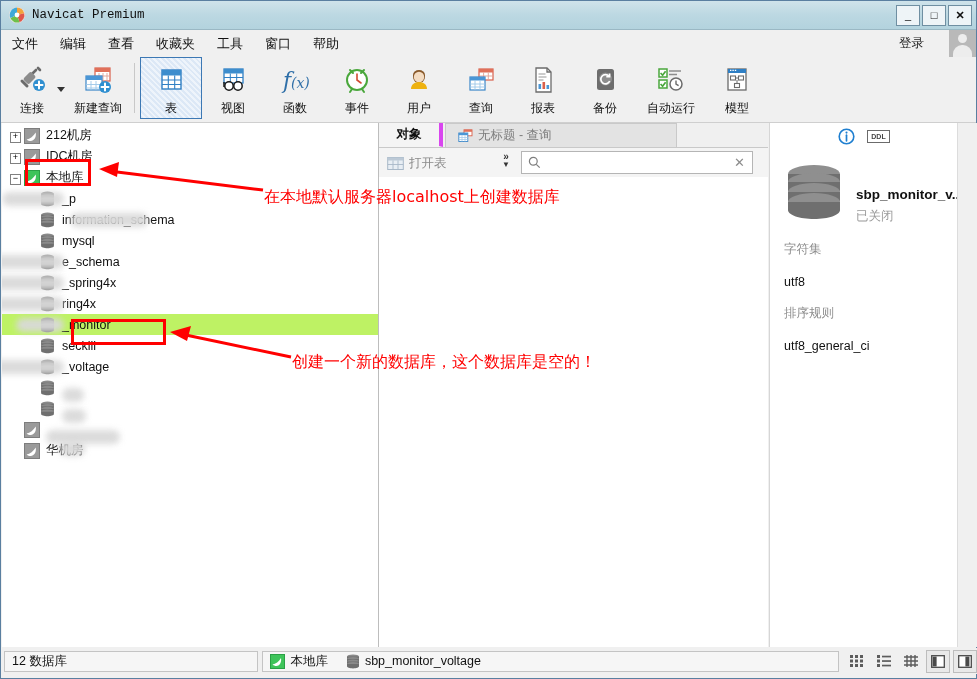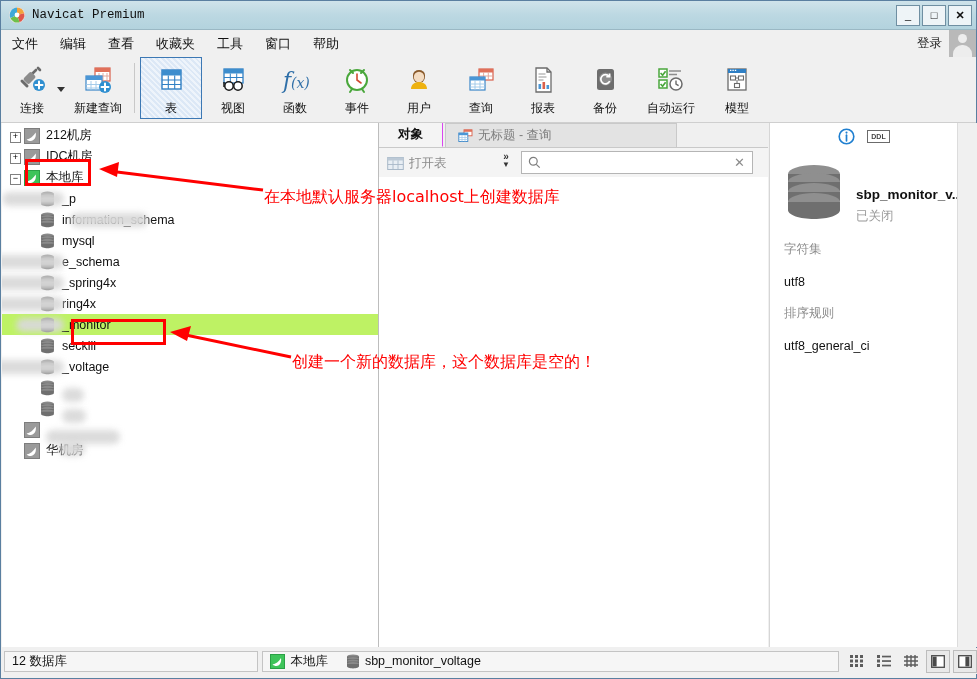--- a/index.html
+++ b/index.html
@@ -22,21 +22,21 @@
   .winbtn{width:22px;height:19px;border:1px solid #6f8fa2;background:#eef4f7;
     display:flex;align-items:center;justify-content:center;font-size:11px;color:#111;
     font-family:"Liberation Sans",sans-serif;line-height:1;cursor:default;}
   .winbtn.close{font-weight:bold;}
 
   
   .menubar{position:absolute;left:0;top:29px;width:975px;height:27px;
     background:#f0f0f0;display:flex;align-items:center;}
   .menuitem{padding:4px 11px;font-size:13px;color:#111;cursor:default;}
   .login-wrap{position:absolute;right:0;top:29px;display:flex;align-items:center;height:27px;}
-  .login-link{font-size:12.5px;color:#222;margin-right:7px;cursor:pointer;}
+  .login-link{font-size:12.5px;color:#222;margin-right:25px;cursor:pointer;}
   .avatar{width:27px;height:27px;background:#b9b9b9;position:relative;overflow:hidden;}
   .avatar:before{content:"";position:absolute;left:9px;top:4px;width:9px;height:9px;
     border-radius:50%;background:#ededed;}
   .avatar:after{content:"";position:absolute;left:4px;top:15px;width:19px;height:13px;
     border-radius:9px 9px 0 0;background:#ededed;}
 
   
   .toolbar{position:absolute;left:0;top:56px;width:975px;height:65px;background:#f0f0f0;
     border-bottom:1px solid #cfcfcf;display:flex;align-items:flex-start;}
   .tbtn{width:62px;height:62px;display:flex;flex-direction:column;align-items:center;
@@ -72,21 +72,21 @@
   .ico-conn{width:16px;height:16px;margin-right:6px;flex:0 0 auto;position:relative;}
   .ico-db{width:15px;height:16px;margin-right:7px;flex:0 0 auto;position:relative;}
   .tlabel{position:relative;}
   .blur{position:absolute;background:#d9d9d9;border-radius:7px;
     filter:blur(3.2px);opacity:.95;pointer-events:none;}
 
   
   .tabstrip{position:relative;height:24px;background:#f0f0f0;border-bottom:1px solid #c9c9c9;}
   .tab{position:absolute;top:0;height:24px;display:flex;align-items:center;padding:0 12px;
     font-size:12.5px;box-sizing:border-box;cursor:default;}
-  .tab.active{background:#f4f4f4;border-right:1px solid #d946ef;color:#111;font-weight:bold;
+  .tab.active{background:#f4f4f4;border-right:4px solid #d946ef;color:#111;font-weight:bold;
     border-bottom:1px solid #f4f4f4;}
   .tab.inactive{background:#e3e3e3;border:1px solid #c9c9c9;border-bottom:none;color:#7d7d7d;}
   .objbar{position:relative;height:30px;background:#f4f4f4;display:flex;align-items:center;}
   .openbtn{display:flex;align-items:center;font-size:12.5px;color:#8a8a8a;margin-left:8px;cursor:default;}
   .chev{position:absolute;left:120px;top:4px;width:14px;text-align:center;color:#333;
     font-size:10px;line-height:10px;cursor:pointer;}
   .searchbox{position:absolute;left:142px;top:3px;width:232px;height:23px;background:#fff;
     border:1px solid #b5b5b5;box-sizing:border-box;display:flex;align-items:center;}
   .mid-empty{position:absolute;left:0;top:54px;width:389px;height:470px;background:#fff;}
 

